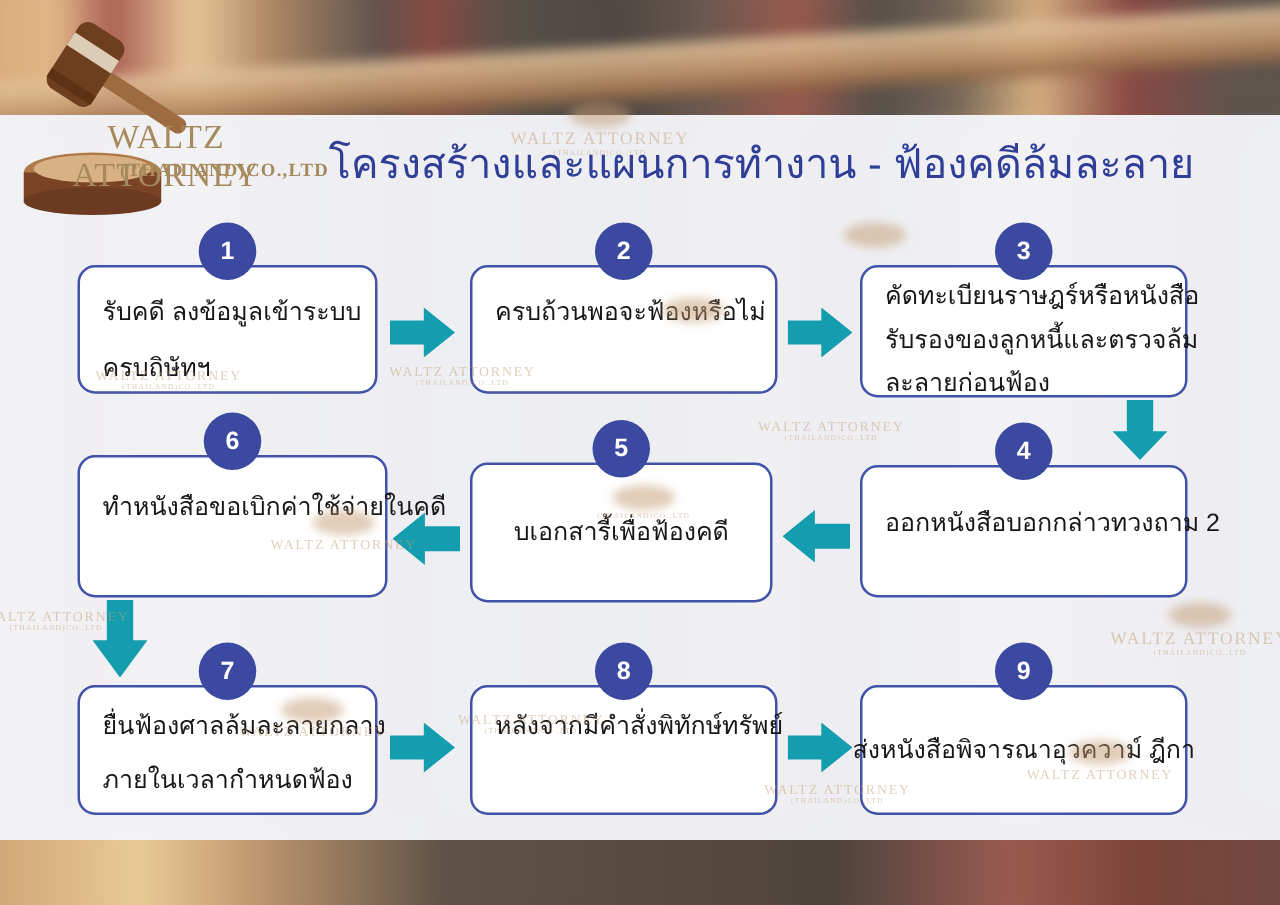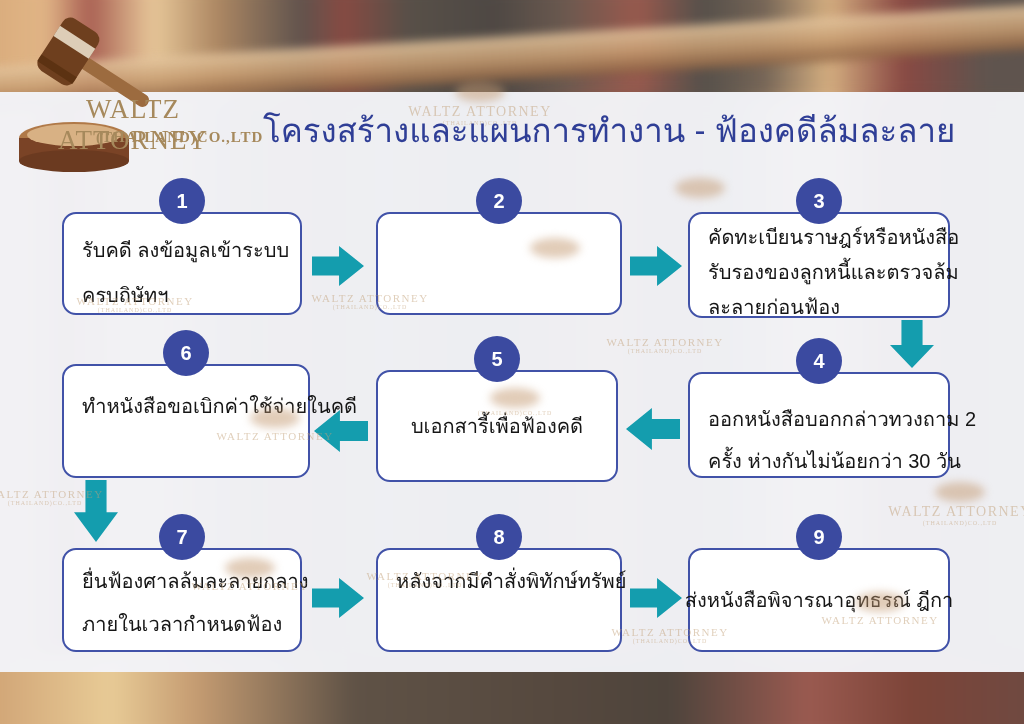--- a/index.html
+++ b/index.html
@@ -171,38 +171,38 @@
     <div class="num">1</div>
     <div class="content">
         <div class="line">รับคดี ลงข้อมูลเข้าระบบ</div>
       <div class="line">ครบถิษัทฯ</div>
       </div>
   </div>
   <div class="arrow a-right" id="ar1"></div>
   <div class="box" id="box2">
     <div class="num">2</div>
     <div class="content">
+      <div class="line">ครบถ้วนพอจะฟ้องหรือไม่</div>
       </div>
   </div>
   <div class="arrow a-right" id="ar2"></div>
   <div class="box tight" id="box3">
     <div class="num">3</div>
     <div class="content">
         <div class="line">คัดทะเบียนราษฎร์หรือหนังสือ</div>
       <div class="line">รับรองของลูกหนี้และตรวจล้ม</div>
       <div class="line">ละลายก่อนฟ้อง</div>
       </div>
   </div>
   <div class="arrow a-down" id="ad1"></div>
 
   <div class="box" id="box4">
     <div class="num">4</div>
     <div class="content">
         <div class="line">ออกหนังสือบอกกล่าวทวงถาม 2</div>
-      <div class="line">ครั้ง ห่างกันไม่น้อยกว่า 30 วัน</div>
       </div>
   </div>
   <div class="arrow a-left" id="al1"></div>
   <div class="box center-text" id="box5">
     <div class="num">5</div>
     <div class="content">
         <div class="line">บเอกสารี้เพื่อฟ้องคดี</div>
       </div>
   </div>
   <div class="arrow a-left" id="al2"></div>
@@ -225,17 +225,17 @@
   <div class="box" id="box8">
     <div class="num">8</div>
     <div class="content">
         <div class="line">หลังจากมีคำสั่งพิทักษ์ทรัพย์</div>
       </div>
   </div>
   <div class="arrow a-right" id="ar4"></div>
   <div class="box center-text" id="box9">
     <div class="num">9</div>
     <div class="content">
-        <div class="line">ส่งหนังสือพิจารณาอุทธรณ์ ฎีกา</div>
+        <div class="line">ส่งหนังสือพิจารณาอุวความ์ ฎีกา</div>
       </div>
   </div>
 
 </div>
 
 </body></html>

